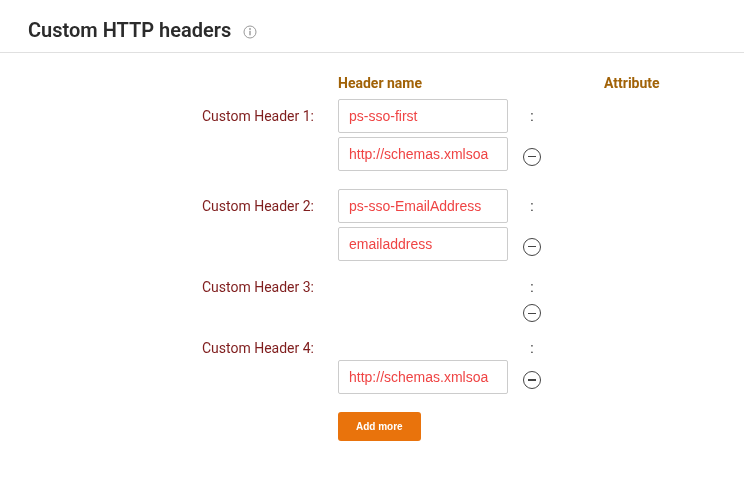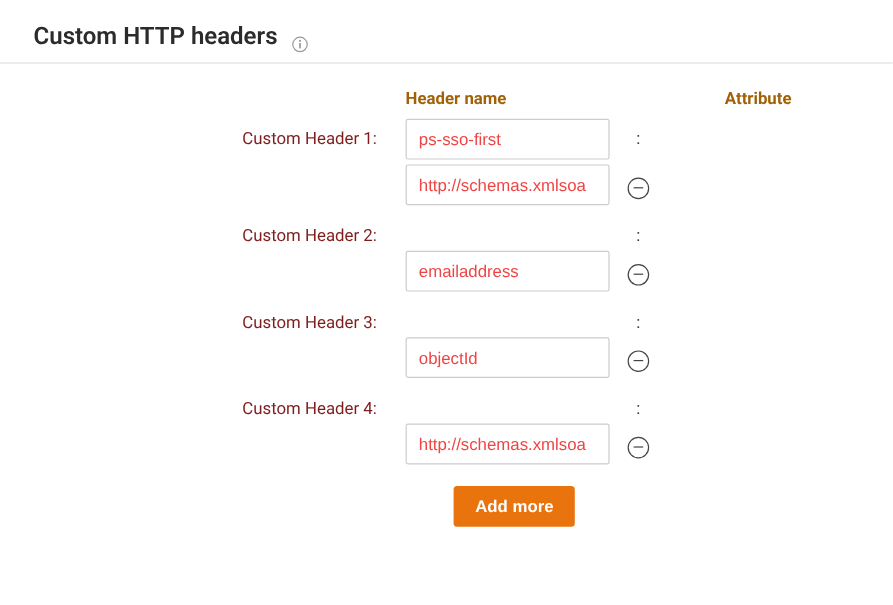--- a/index.html
+++ b/index.html
@@ -11,21 +11,21 @@
     color: #333;
     width: 744px;
     height: 504px;
   }
   .section-title {
     font-size: 20px;
     font-weight: 600;
     color: #2b2b2b;
     padding: 18px 0 10px 28px;
     display: flex;
-    align-items: flex-end;
+    align-items: center;
     gap: 12px;
   }
   .divider {
     border-bottom: 1px solid #e0e0e0;
     margin-bottom: 22px;
   }
   .info-icon {
     display: inline-flex;
     align-items: center;
     justify-content: center;
@@ -96,24 +96,23 @@
   .block-gap {
     height: 18px;
     grid-column: 1 / -1;
   }
   .btn-add {
     background: #e9730c;
     color: #fff;
     border: none;
     border-radius: 3px;
     padding: 9px 18px;
-    font-size: 14px;
+    font-size: 10px;
     font-weight: 600;
     cursor: pointer;
-    margin-left: 40px;
   }
   .col2 { grid-column: 2; }
   .col3 { grid-column: 3; }
   .col4 { grid-column: 4; }
 </style>
 </head>
 <body>
 
 <div class="section-title">
   <span>Custom HTTP headers</span>
@@ -139,35 +138,35 @@
   <div class="colon col3">:</div>
   <div class="col4"></div>
   <div class="row-gap"></div>
   <div></div>
   <input type="text" class="col2" value="http://schemas.xmlsoa" style="">
   <div class="col3" style="text-align:center"><span class="remove-btn"></span></div>
   <div class="col4"></div>
   <div class="block-gap"></div>
 
   <div class="label">Custom Header 2:</div>
+  <input type="text" class="col2" value="ps-sso-EmailAddress" style="">
   <div class="colon col3">:</div>
   <div class="col4"></div>
   <div class="row-gap"></div>
   <div></div>
   <input type="text" class="col2" value="emailaddress" style="">
   <div class="col3" style="text-align:center"><span class="remove-btn"></span></div>
   <div class="col4"></div>
   <div class="block-gap"></div>
 
   <div class="label">Custom Header 3:</div>
   <div class="colon col3">:</div>
   <div class="col4"></div>
   <div class="row-gap"></div>
   <div></div>
-  <input type="text" class="col2" value="objectId" style="">
   <div class="col3" style="text-align:center"><span class="remove-btn"></span></div>
   <div class="col4"></div>
   <div class="block-gap"></div>
 
   <div class="label">Custom Header 4:</div>
   <div class="colon col3">:</div>
   <div class="col4"></div>
   <div class="row-gap"></div>
   <div></div>
   <input type="text" class="col2" value="http://schemas.xmlsoa" style="">

